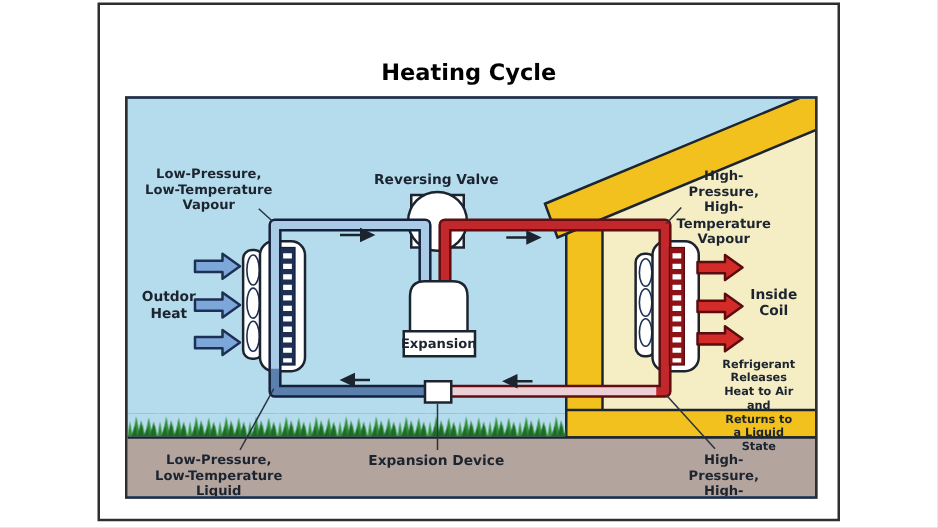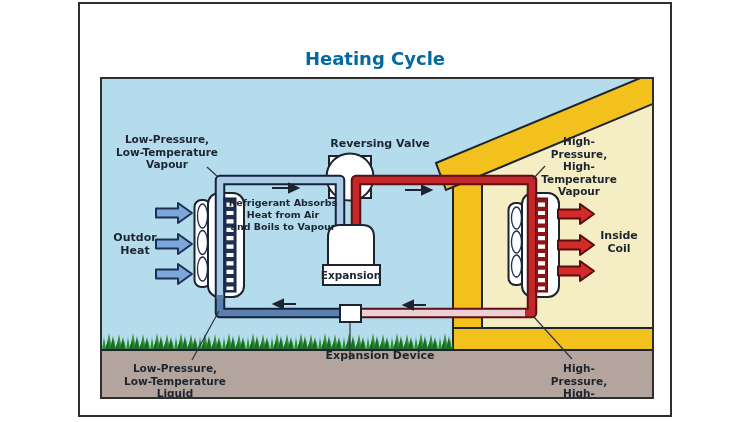--- a/index.html
+++ b/index.html
@@ -10,33 +10,33 @@
   .frame{
     position:absolute;left:78px;top:2px;width:590px;height:411px;
     border:2px solid #2e2e2e;background:#ffffff;
   }
   .title{
     position:absolute;left:0;top:8px;width:100%;text-align:center;
     font-size:26px;font-weight:bold;letter-spacing:0.5px;color:#111;
   }
   .subtitle{
     position:absolute;left:0;top:44px;width:100%;text-align:center;
-    font-size:18px;font-weight:bold;color:#0369a1;
+    font-size:18px;font-weight:bold;color:#000000;
   }
   .diagram{
     position:absolute;left:20px;top:73px;width:550px;height:318px;
     border:2px solid #2e2e2e;overflow:hidden;background:#3b82f6;
   }
   .diagram svg{position:absolute;left:0;top:0;}
   .lbl{
     position:absolute;transform:translateX(-50%);text-align:center;
     font-weight:bold;font-size:10.5px;line-height:12.5px;
     white-space:pre-line;color:#1c2430;
   }
-  .lbl-one{font-size:11px;margin-left:31px;}
+  .lbl-one{font-size:11px;}
   .lbl-note{font-size:9.5px;font-weight:600;line-height:12px;}
   .lbl-note-sm{font-size:9px;font-weight:600;line-height:11px;}
   .lbl-coil{font-size:11px;line-height:13px;}
   .lbl-comp{font-size:10.5px;}
 </style>
 </head>
 <body>
 
 <div class="frame">
   <div class="subtitle">Heating Cycle</div>
@@ -135,29 +135,30 @@
       </g>
     </svg>
 
     <div class="lbl" style="left:65px;top:54px;">Low-Pressure,
 Low-Temperature
 Vapour</div>
     <div class="lbl lbl-one" style="left:247px;top:59px;">Reversing Valve</div>
     <div class="lbl" style="left:477px;top:56px;">High-Pressure,
 High-Temperature
 Vapour</div>
-    <div class="lbl lbl-note" style="left:181px;top:118px;">Refrigerant Absorbs
-Heat from Air
-and Boils to Vapour</div>
     <div class="lbl lbl-coil" style="left:33px;top:152px;">Outdor
 Heat</div>
     <div class="lbl lbl-coil" style="left:517px;top:150px;">Inside
 Coil</div>
     <div class="lbl lbl-comp" style="left:249px;top:190px;">Expansion</div>
+    <div class="lbl lbl-note-sm" style="left:505px;top:208px;">Refrigerant Releases
+Heat to Air
+and Returns to
+a Liquid State</div>
     <div class="lbl" style="left:73px;top:283px;">Low-Pressure,
 Low-Temperature
 Liquid</div>
-    <div class="lbl lbl-one" style="left:247px;top:271px;">Expansion Device</div>
+    <div class="lbl lbl-one" style="left:247px;top:284px;">Expansion Device</div>
     <div class="lbl" style="left:477px;top:283px;">High-Pressure,
 High-Temperature
 Liquid</div>
   </div>
 </div>
 
 </body></html>

